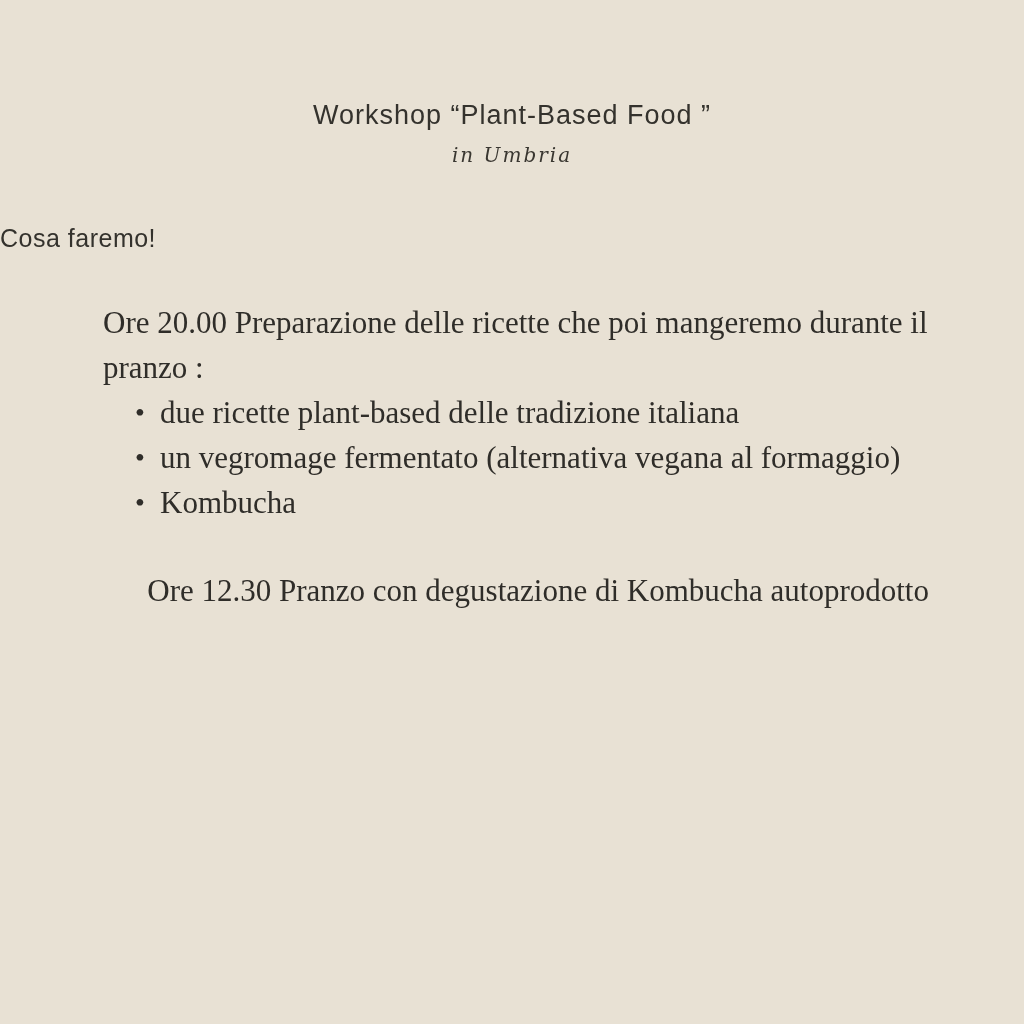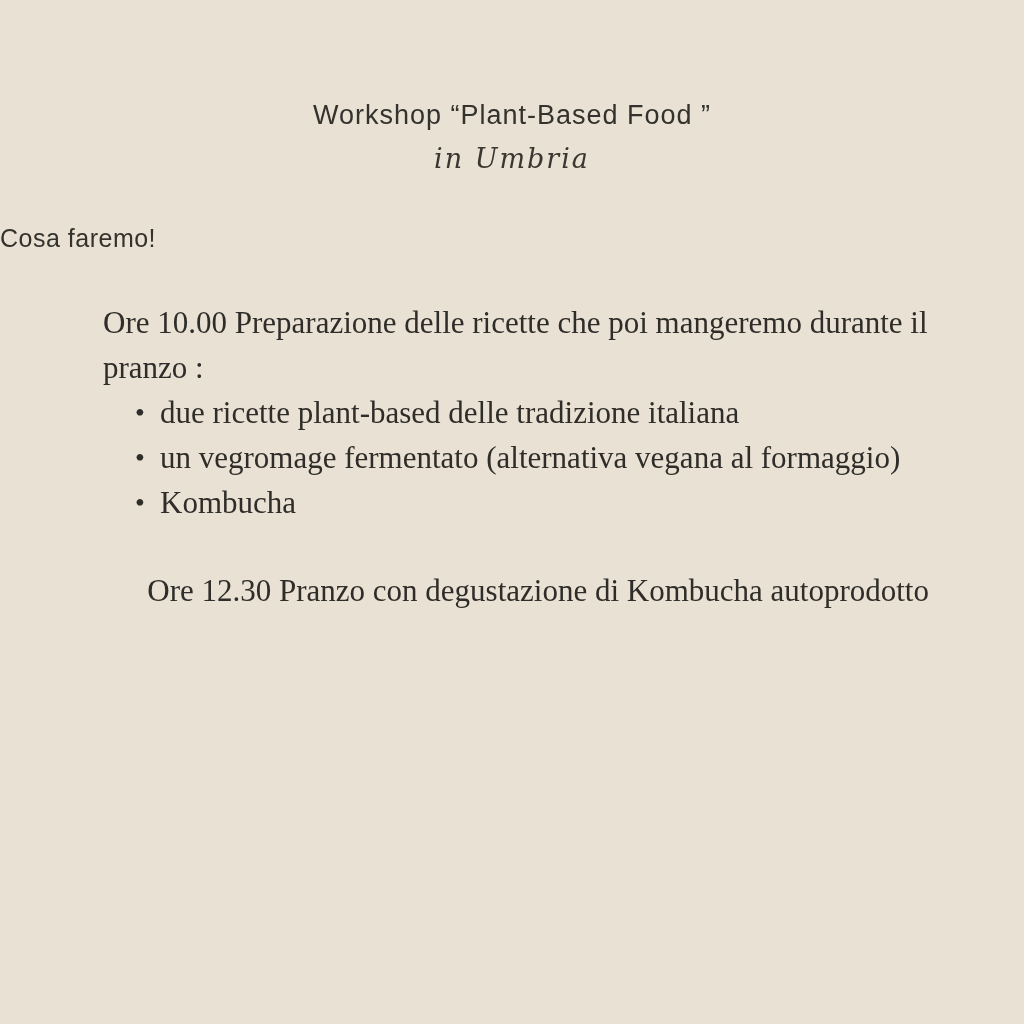--- a/index.html
+++ b/index.html
@@ -24,21 +24,21 @@
     font-family: "Liberation Sans", sans-serif;
     font-size: 27px;
     font-weight: 500;
     letter-spacing: 1px;
     color: #34322d;
   }
   .subtitle {
     margin-top: 12px;
     font-family: "DejaVu Serif", serif;
     font-style: italic;
-    font-size: 27px;
+    font-size: 20px;
     letter-spacing: 2px;
     color: #3a3731;
   }
   .section-heading {
     position: absolute;
     top: 224px;
     left: 0;
     width: 100%;
     text-align: left;
     font-family: "Liberation Sans", sans-serif;
@@ -94,21 +94,21 @@
     <div class="title">Workshop “Plant-Based Food ”</div>
     <div class="subtitle">in Umbria</div>
   </div>
 
   <div class="section-heading">Cosa faremo!</div>
 
   <div class="schedule">
 
 
     <div class="schedule-block">
-      <div>Ore 10.00 Preparazione delle ricette che poi mangeremo durante il pranzo :</div>
+      <div>Ore 20.00 Preparazione delle ricette che poi mangeremo durante il pranzo :</div>
       <ul class="bullet-list">
         <li class="bullet-item">
           <span class="dot">•</span>
           <span>due ricette plant-based delle tradizione italiana</span>
         </li>
         <li class="bullet-item">
           <span class="dot">•</span>
           <span>un vegromage fermentato (alternativa vegana al formaggio)</span>
         </li>
         <li class="bullet-item">

